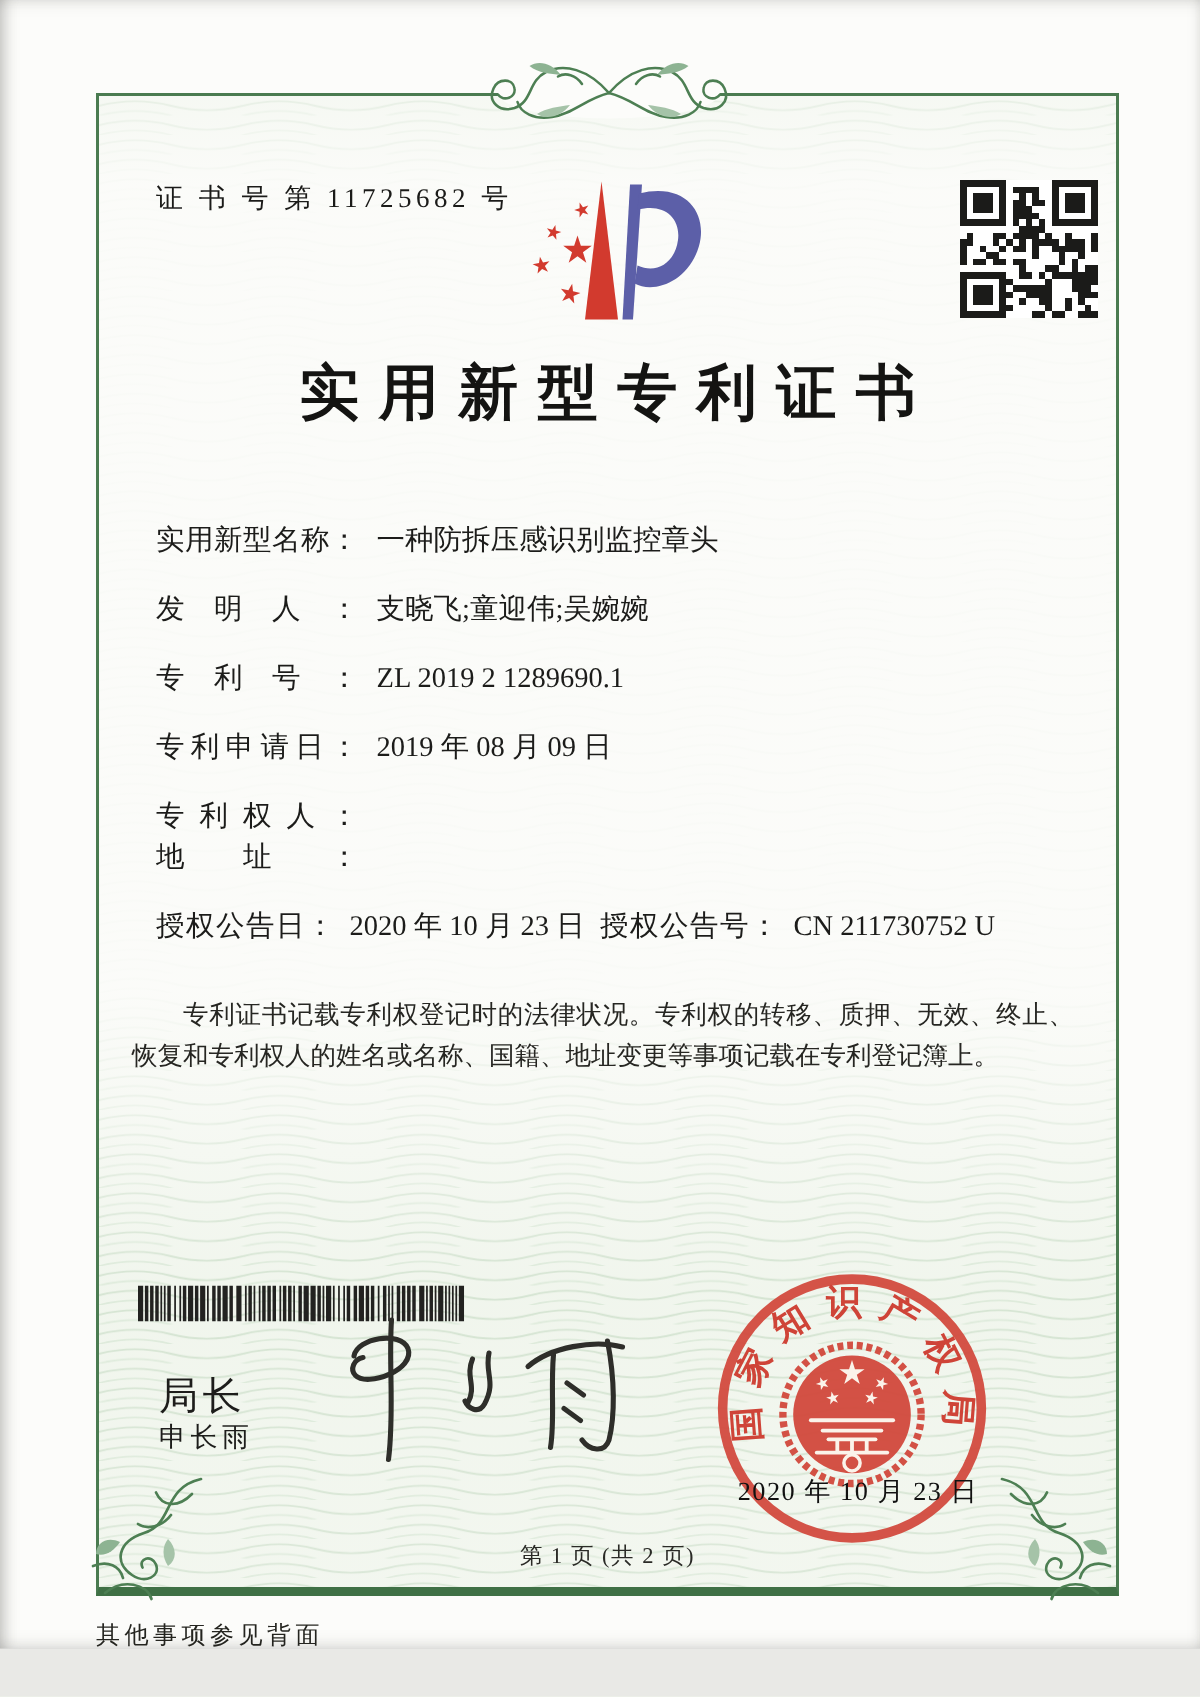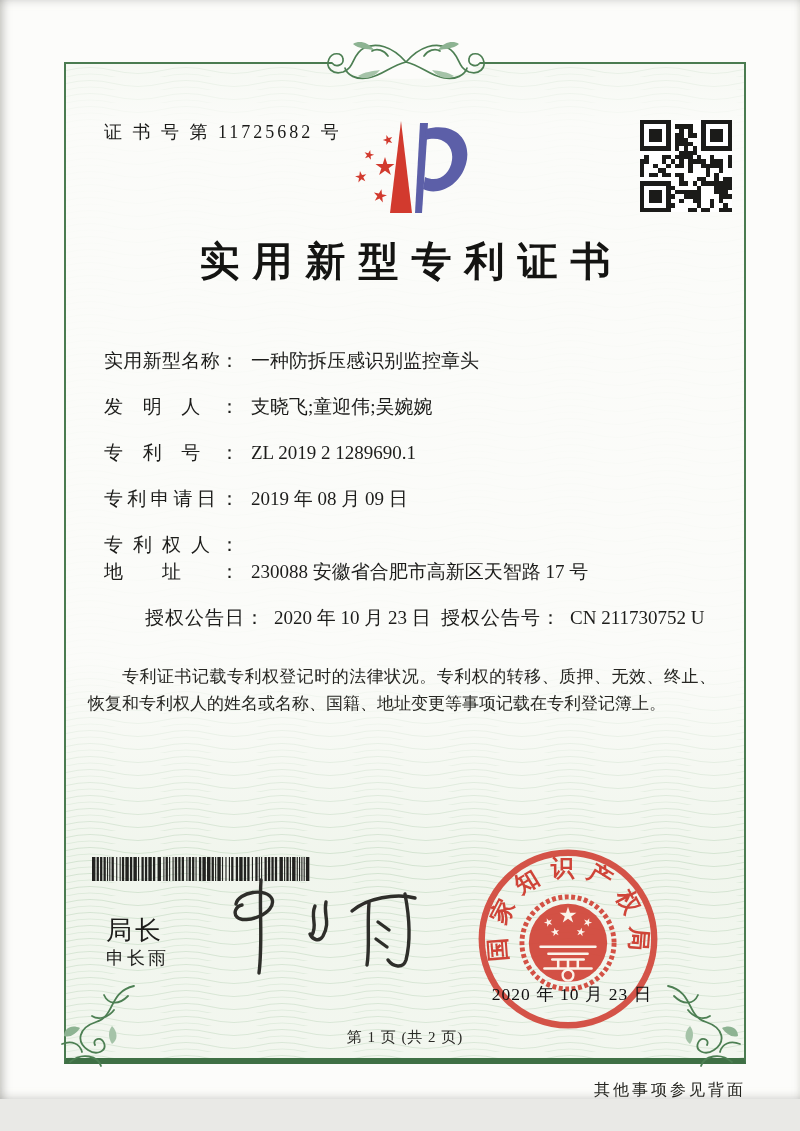--- a/index.html
+++ b/index.html
@@ -40,41 +40,41 @@
     font-size:40px;font-weight:700;letter-spacing:13px;color:#141412;text-indent:13px;
   }
   
   .fields{position:absolute;left:38px;top:283px;width:614px;font-size:19px;line-height:27px;color:#1c1c1a;}
   .frow{display:flex;margin-bottom:19px;}
   .frow.patentee{margin-bottom:0;}
   .flabel{display:inline-block;width:135px;flex-shrink:0;text-align-last:justify;text-align:justify;}
   .fvalue{margin-left:12px;}
   .grant-row{position:relative;display:flex;}
   .grant-group{display:flex;}
-  .grant-group .glabel{letter-spacing:1px;margin-left:41px;}
+  .grant-group .glabel{letter-spacing:1px;}
   .grant-group .gvalue{margin-left:9px;}
   .grant-group.second{position:absolute;left:296px;top:0;}
   
   .paras{position:absolute;left:22px;top:600px;width:628px;font-size:17px;line-height:26.5px;color:#262622;text-align:justify;}
   .paras p{margin:0;text-indent:2em;}
   
   .barcode{position:absolute;left:26px;top:793px;width:218px;height:24px;}
   .signer-title{position:absolute;left:40px;top:849px;font-size:26px;letter-spacing:3px;}
   .signer-name{position:absolute;left:40px;top:882px;font-size:18px;letter-spacing:3px;}
   .signature{position:absolute;left:143px;top:808px;width:224px;height:108px;}
   .seal{position:absolute;left:404px;top:777px;width:196px;height:196px;mix-blend-mode:multiply;}
   .seal-date{position:absolute;left:418px;top:918px;width:176px;text-align:center;font-size:17.5px;color:#111;letter-spacing:1px;}
   .page-num{position:absolute;left:0;top:964px;width:100%;text-align:center;font-size:15px;letter-spacing:1px;color:#2a2a26;}
   
   .top-ornament{position:absolute;left:316px;top:34px;width:180px;height:56px;z-index:3;}
   .corner-orn{position:absolute;width:82px;height:86px;z-index:3;}
   .corner-orn.left{left:56px;top:982px;}
   .corner-orn.right{left:664px;top:982px;transform:scaleX(-1);}
   .back-note{
-    position:absolute;left:64px;top:1080px;width:682px;text-align:right;
+    position:absolute;left:64px;top:1080px;width:682px;text-align:left;
     font-size:16px;letter-spacing:3px;color:#24241f;z-index:2;
   }
 </style>
 </head>
 <body>
 
 <div class="page">
 
   <div class="frame">
 
@@ -357,21 +357,20 @@
         </div>
         <div class="frow">
           <span class="flabel">专利申请日：</span>
           <span class="fvalue">2019 年 08 月 09 日</span>
         </div>
         <div class="frow patentee">
           <span class="flabel">专利权人：</span>
         </div>
         <div class="frow">
           <span class="flabel">地址：</span>
-          <span class="fvalue">230088 安徽省合肥市高新区天智路 17 号</span>
         </div>
         <div class="grant-row">
           <div class="grant-group">
             <span class="glabel">授权公告日：</span>
             <span class="gvalue">2020 年 10 月 23 日</span>
           </div>
           <div class="grant-group second">
             <span class="glabel">授权公告号：</span>
             <span class="gvalue">CN 211730752 U</span>
           </div>

